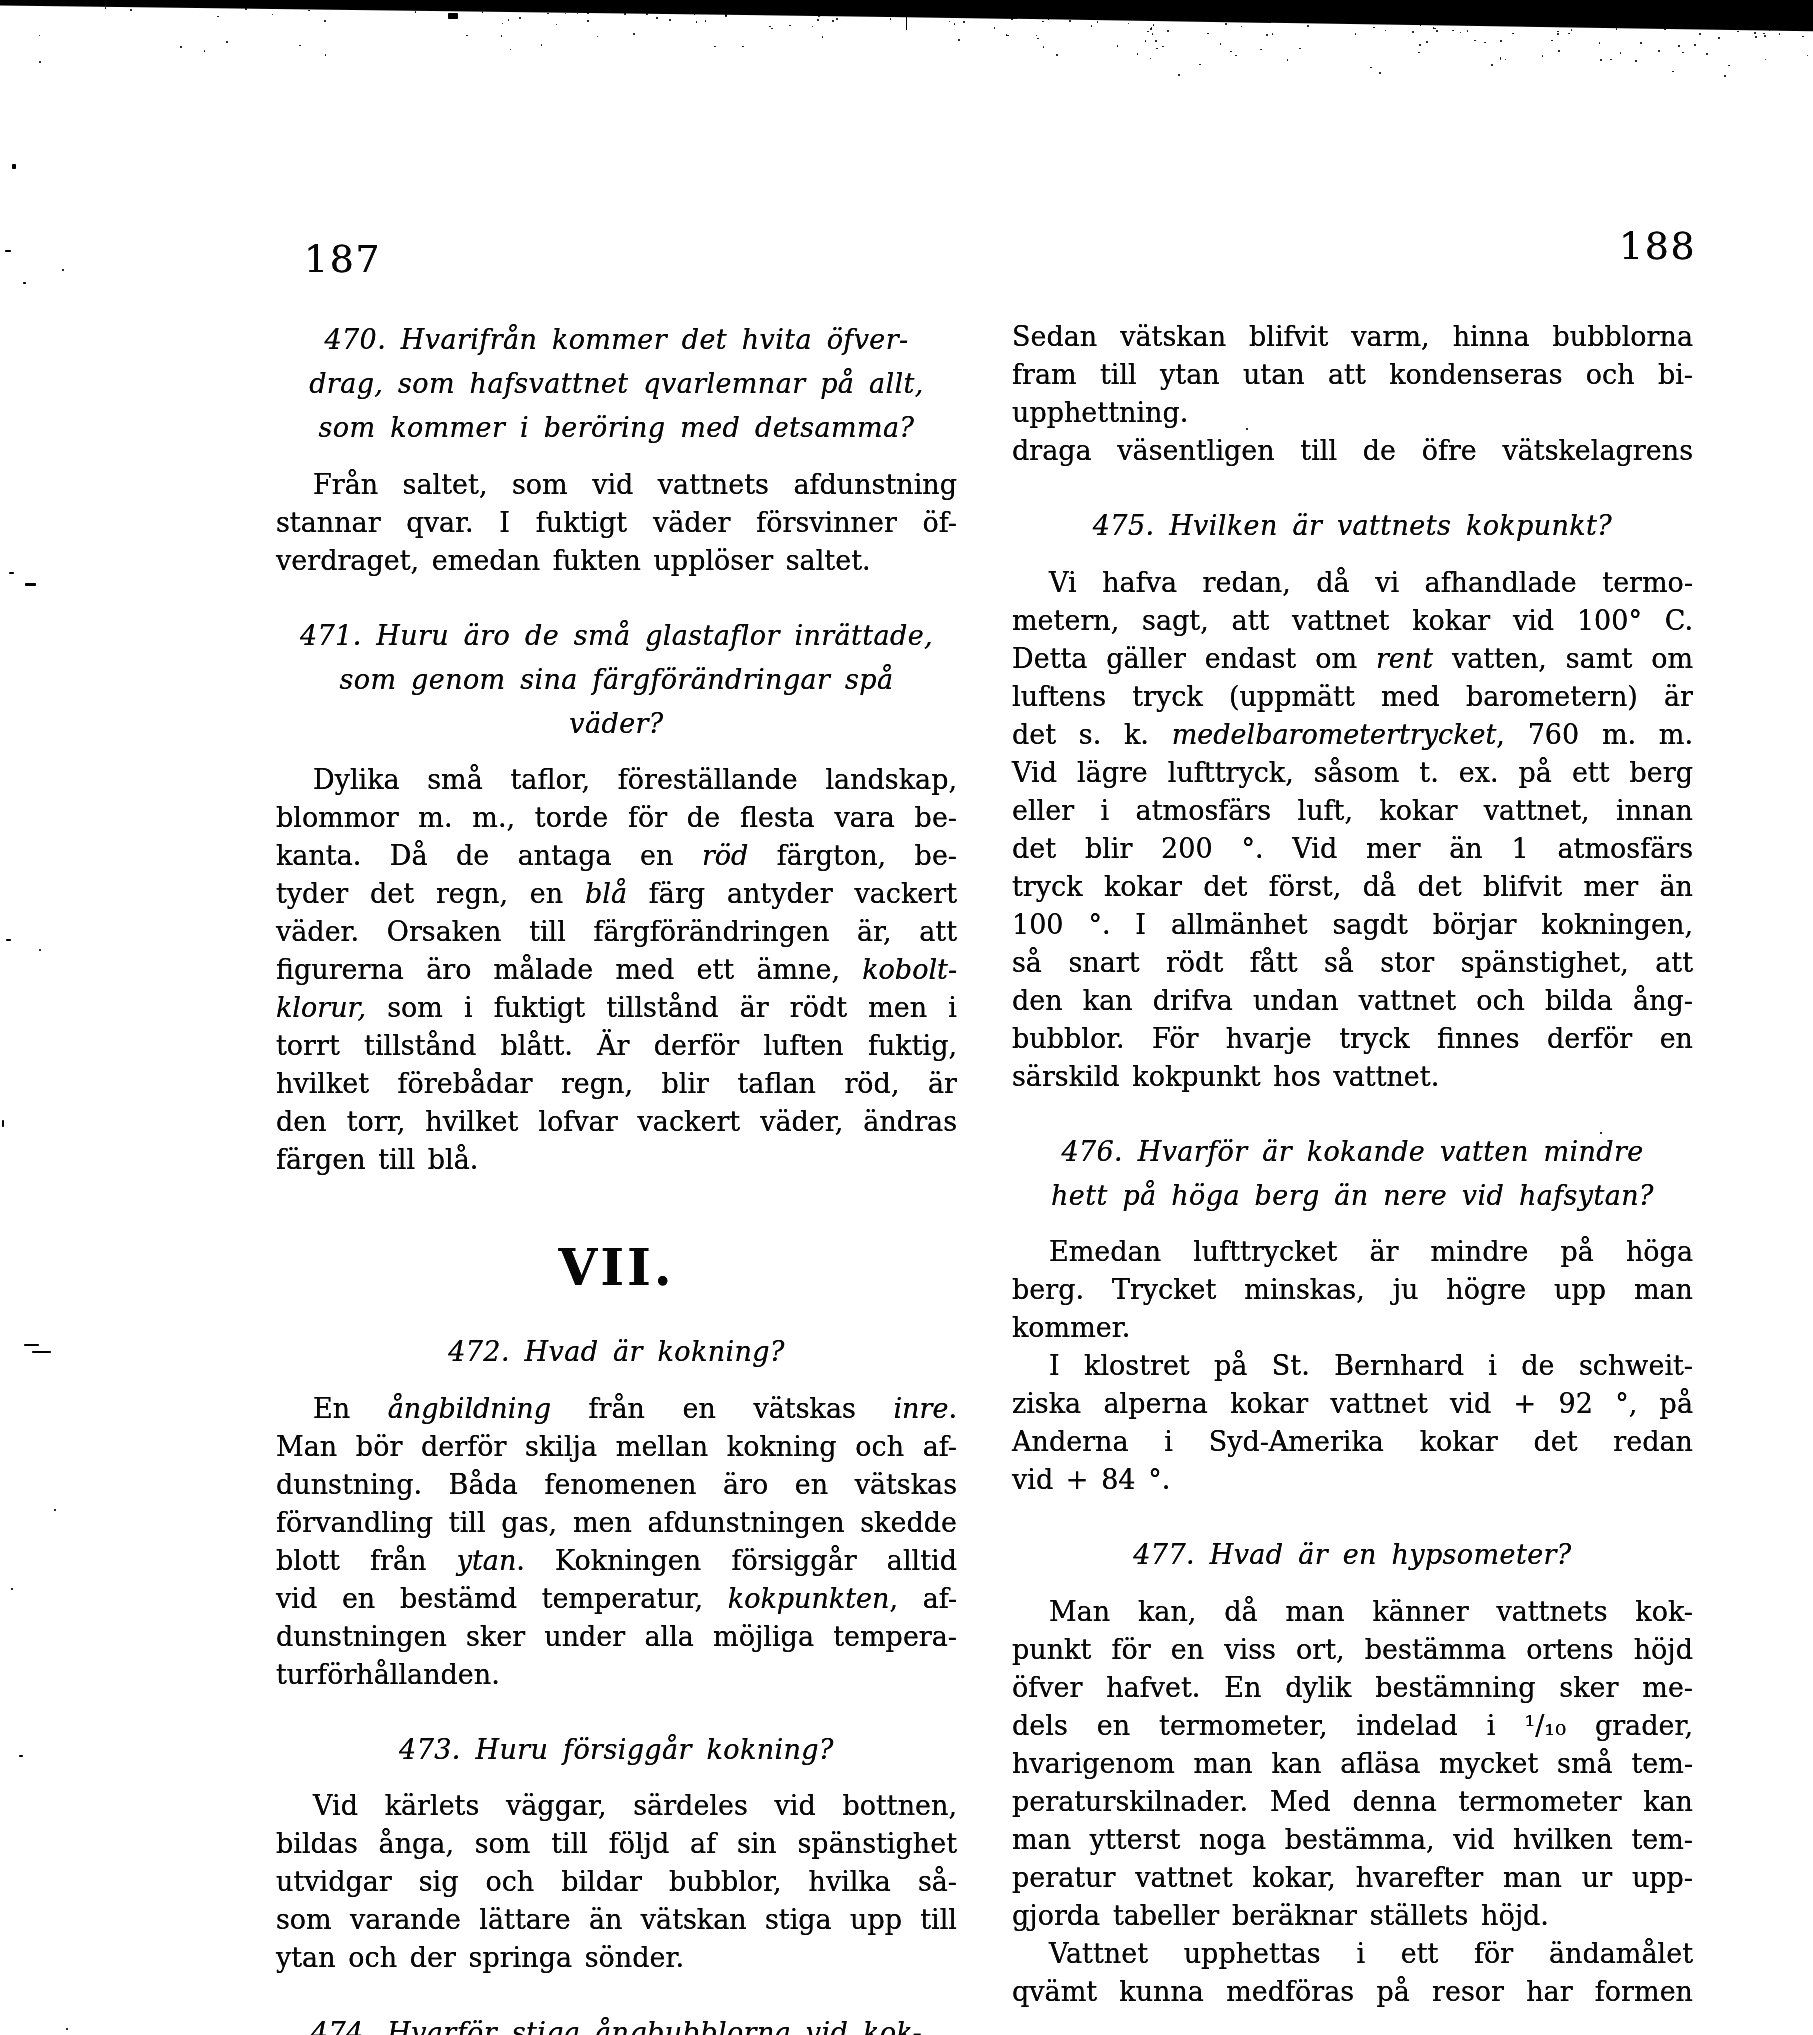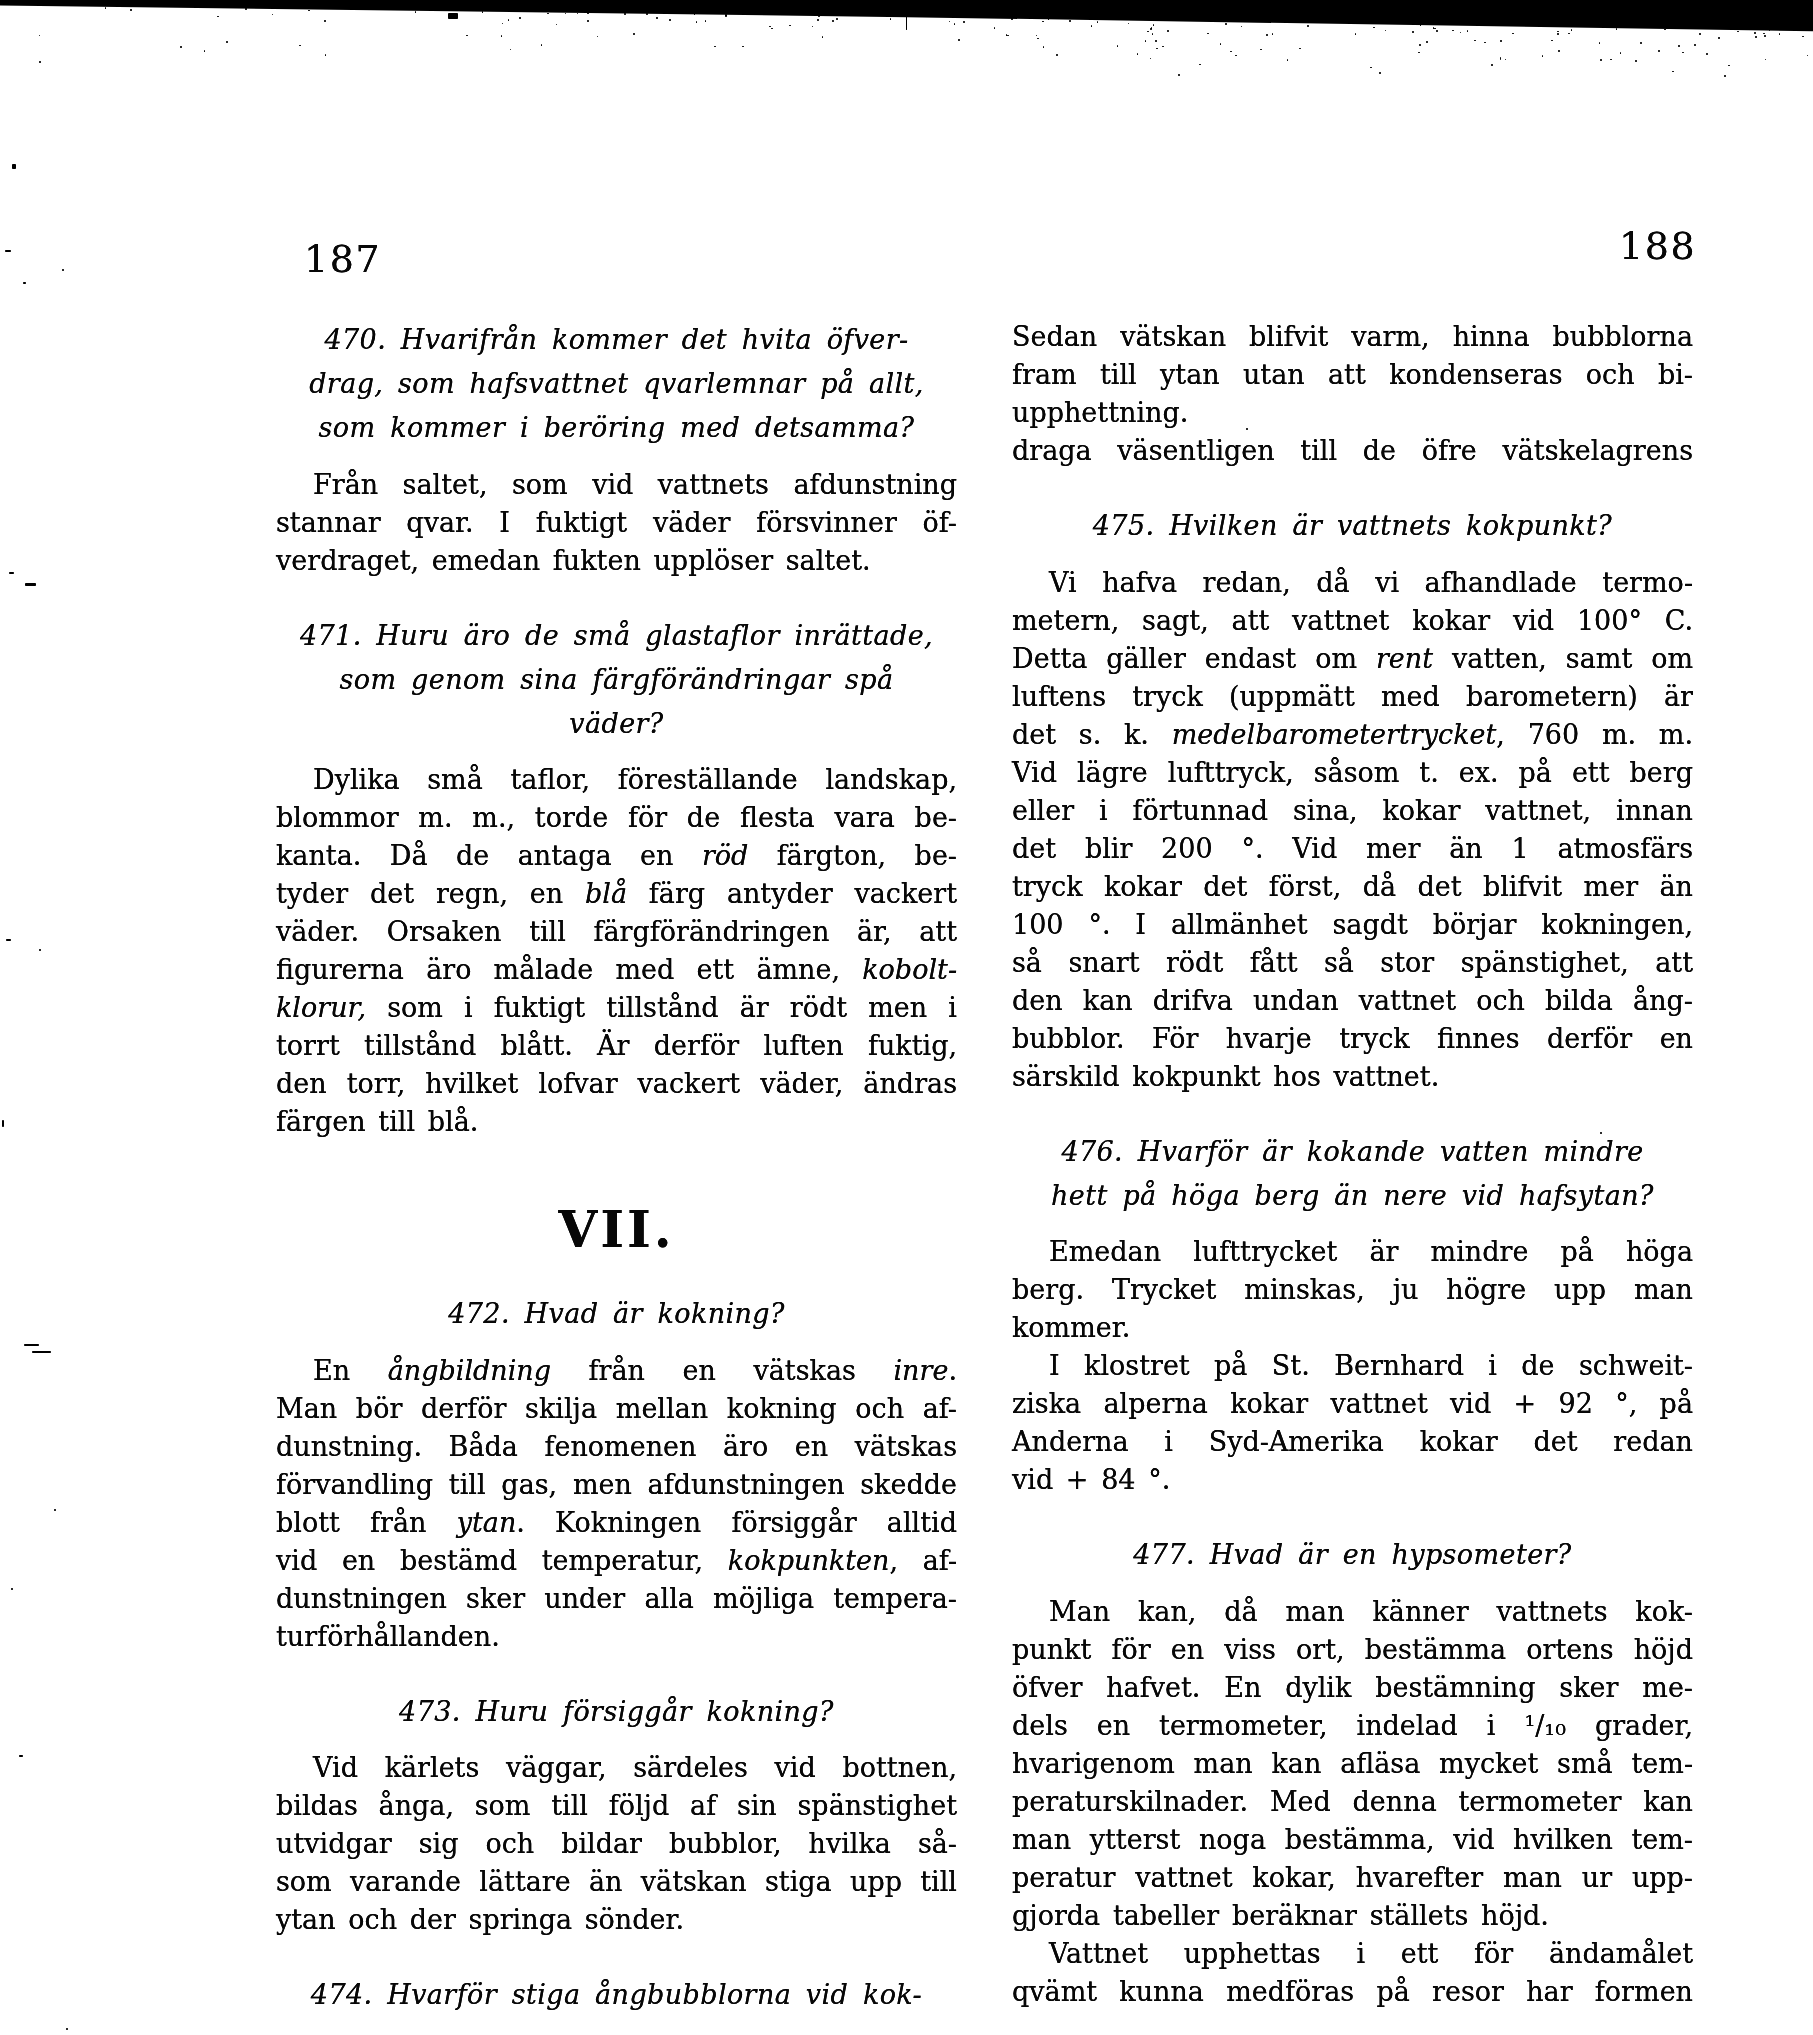--- a/index.html
+++ b/index.html
@@ -103,20 +103,21 @@
       </div>
       <div class="block answer">
         <div class="line first">Dylika små taflor, föreställande landskap,</div>
         <div class="line">blommor m. m., torde för de flesta vara be-</div>
         <div class="line">kanta.  Då de antaga en <i>röd</i> färgton, be-</div>
         <div class="line">tyder det regn, en <i>blå</i> färg antyder vackert</div>
         <div class="line">väder.  Orsaken till färgförändringen är, att</div>
         <div class="line">figurerna äro målade med ett ämne, <i>kobolt-</i></div>
         <div class="line"><i>klorur,</i> som i fuktigt tillstånd är rödt men i</div>
         <div class="line">torrt tillstånd blått.  Är derför luften fuktig,</div>
+        <div class="line">hvilket förebådar regn, blir taflan röd, är</div>
         <div class="line">den torr, hvilket lofvar vackert väder, ändras</div>
         <div class="line last">färgen till blå.</div>
       </div>
       <div class="block section-heading">
         <div class="line first last">VII.</div>
       </div>
       <div class="block question">
         <div class="line first last">472.  Hvad är kokning?</div>
       </div>
       <div class="block answer">
@@ -153,21 +154,21 @@
       <div class="block question">
         <div class="line first last">475.  Hvilken är vattnets kokpunkt?</div>
       </div>
       <div class="block answer">
         <div class="line first">Vi hafva redan, då vi afhandlade termo-</div>
         <div class="line">metern, sagt, att vattnet kokar vid 100° C.</div>
         <div class="line">Detta gäller endast om <i>rent</i> vatten, samt om</div>
         <div class="line">luftens tryck (uppmätt med barometern) är</div>
         <div class="line">det s. k. <i>medelbarometertrycket</i>, 760 m. m.</div>
         <div class="line">Vid lägre lufttryck, såsom t. ex. på ett berg</div>
-        <div class="line">eller i förtunnad sina, kokar vattnet, innan</div>
+        <div class="line">eller i atmosfärs luft, kokar vattnet, innan</div>
         <div class="line">det blir 200 °.  Vid mer än 1 atmosfärs</div>
         <div class="line">tryck kokar det först, då det blifvit mer än</div>
         <div class="line">100 °.  I allmänhet sagdt börjar kokningen,</div>
         <div class="line">så snart rödt fått så stor spänstighet, att</div>
         <div class="line">den kan drifva undan vattnet och bilda ång-</div>
         <div class="line">bubblor.  För hvarje tryck finnes derför en</div>
         <div class="line last">särskild kokpunkt hos vattnet.</div>
       </div>
       <div class="block question">
         <div class="line first">476.  Hvarför är kokande vatten mindre</div>

